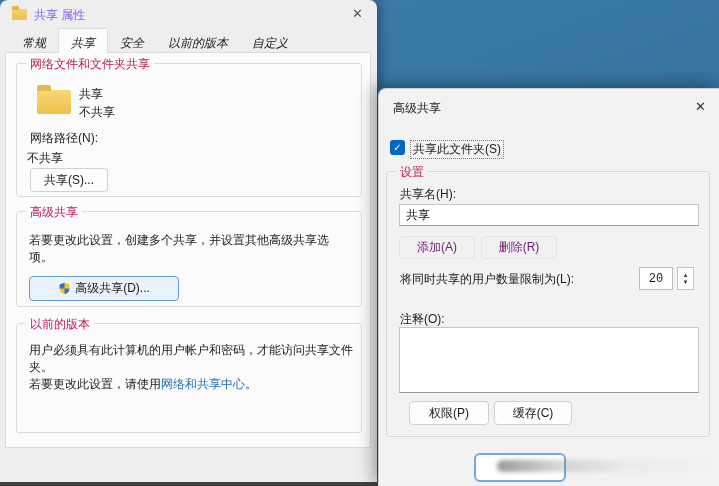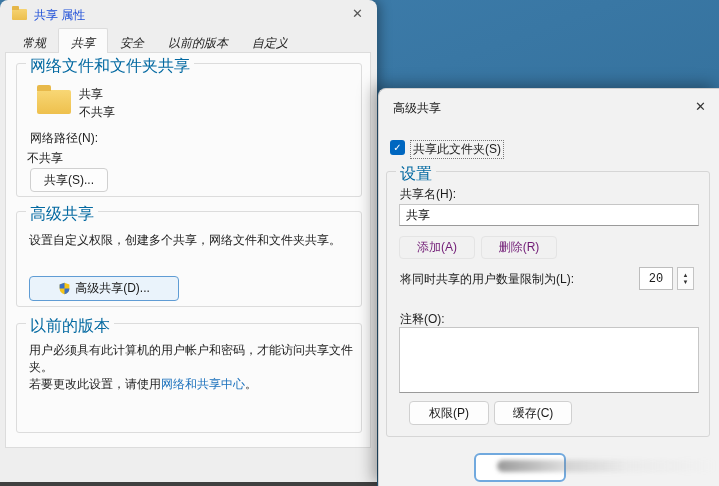--- a/index.html
+++ b/index.html
@@ -14,34 +14,34 @@
     position:absolute;display:flex;align-items:center;justify-content:center;
     background:#fdfdfd;border:1px solid #d0d0d0;border-radius:4px;
     font-size:12px;color:#1a1a1a;box-sizing:border-box;padding:0;
     font-family:inherit;
   }
   .btn.disabled{background:#f1f1f1;border-color:#e4e4e4;color:#701a75;}
   .groupbox{
     position:absolute;border:1px solid #dcdcdc;border-radius:3px;box-sizing:border-box;
   }
   .grouplabel{
-    position:absolute;top:-8px;left:9px;padding:0 4px;font-size:16px;color:#0369a1;
+    position:absolute;top:-8px;left:9px;padding:0 4px;font-size:12px;color:#be185d;
   }
   .textfield{
     position:absolute;background:#ffffff;border:1px solid #c6c6c6;border-bottom-color:#9a9a9a;
     box-sizing:border-box;font-size:12px;color:#111;font-family:inherit;padding:2px 6px;
   }
   
   .props-window{
     position:absolute;left:0;top:0;width:377px;height:486px;
     background:#eeeeee;border-radius:8px 8px 0 0;
     box-shadow:3px 0 12px rgba(0,0,0,.35);
   }
   .props-titlebar{position:absolute;left:0;top:0;right:0;height:28px;}
-  .props-title{position:absolute;left:34px;top:7px;color:#1d4ed8;}
+  .props-title{position:absolute;left:34px;top:7px;color:#8b5cf6;}
   .titlebar-close{position:absolute;right:14px;top:6px;font-size:13px;color:#555;cursor:default;}
   .folder-icon-sm{
     position:absolute;left:12px;top:9px;width:15px;height:11px;
     background:linear-gradient(#f6d371,#ecbf4e);border-radius:1px;
   }
   .folder-icon-sm::before{
     content:"";position:absolute;top:-3px;left:0;width:7px;height:4px;
     background:#e5b647;border-radius:1px 1px 0 0;
   }
   .tabs{position:absolute;left:10px;top:31px;height:22px;display:flex;z-index:3;}
@@ -134,21 +134,21 @@
       <span class="folder-icon-lg"></span>
       <span class="desc-text" style="left:62px;top:22px;">共享</span>
       <span class="desc-text" style="left:62px;top:40px;">不共享</span>
       <span class="desc-text" style="left:13px;top:66px;">网络路径(N):</span>
       <span class="desc-text" style="left:10px;top:86px;">不共享</span>
       <button class="btn" style="left:13px;top:104px;width:78px;height:24px;">共享(S)...</button>
     </div>
 
     <div class="groupbox" style="left:10px;top:158px;width:346px;height:96px;">
       <span class="grouplabel" style="background:#fbfbfb;">高级共享</span>
-      <span class="desc-text" style="left:12px;top:20px;width:322px;">设置自定义权限，创建多个共享，网络文件和文件夹共享。</span>
+      <span class="desc-text" style="left:12px;top:20px;width:322px;">若要更改此设置，创建多个共享，并设置其他高级共享选项。</span>
       <button class="btn" style="left:12px;top:64px;width:150px;height:25px;background:#eaf3fb;border-color:#5f9cd4;gap:4px;">
         <svg width="13" height="13" viewBox="0 0 16 16" aria-hidden="true">
           <path d="M8 1 L14 3 V8 C14 12 11.5 14.2 8 15.2 C4.5 14.2 2 12 2 8 V3 Z" fill="#f5c518"></path>
           <path d="M8 1 L2 3 V8 H8 Z" fill="#3b6fc4"></path>
           <path d="M8 8 H14 C14 12 11.5 14.2 8 15.2 Z" fill="#3b6fc4"></path>
         </svg>
         <span>高级共享(D)...</span>
       </button>
     </div>
 

